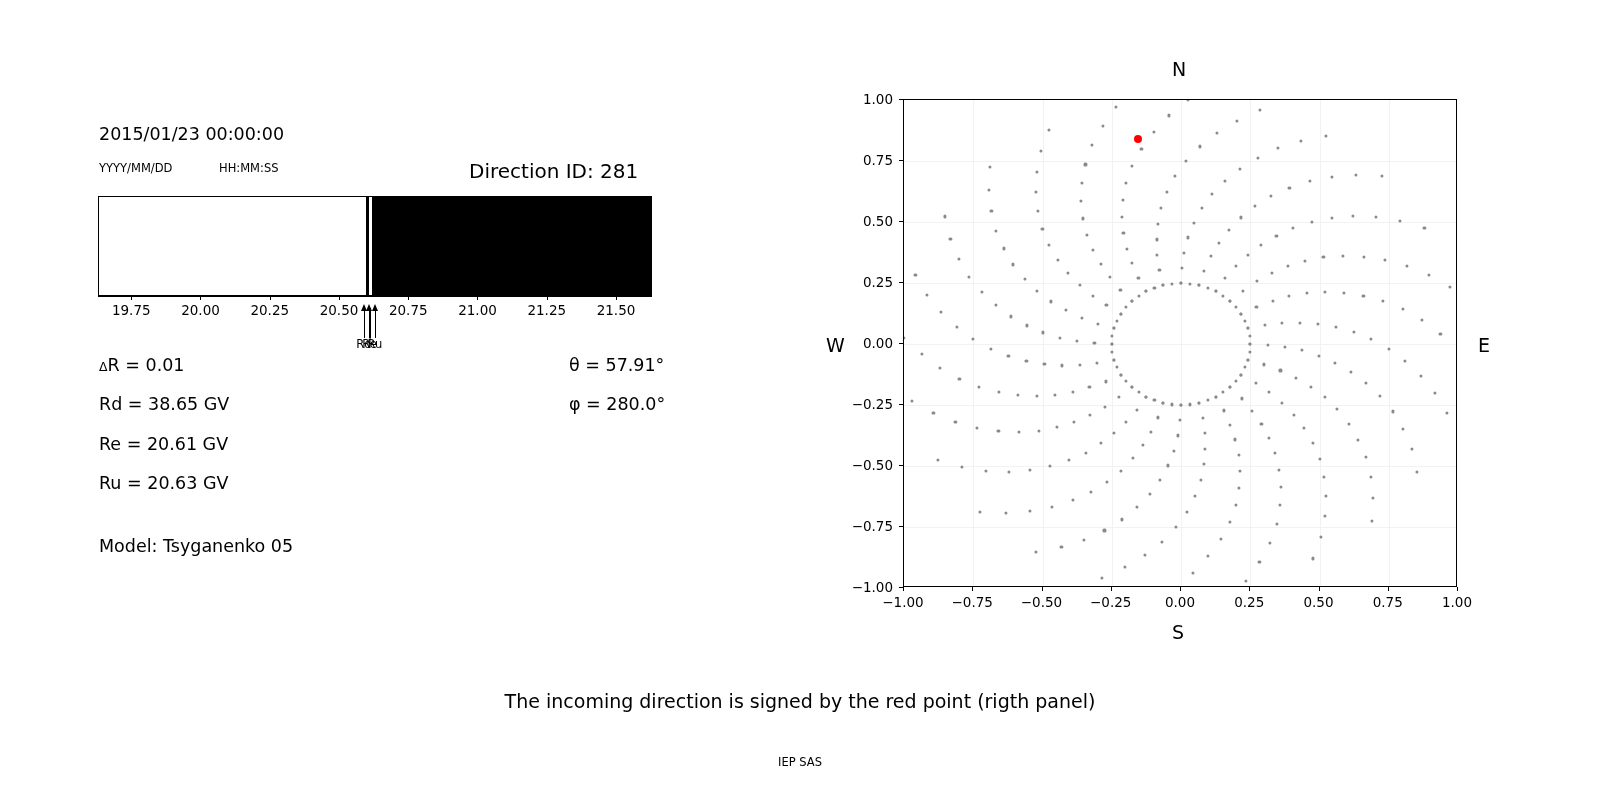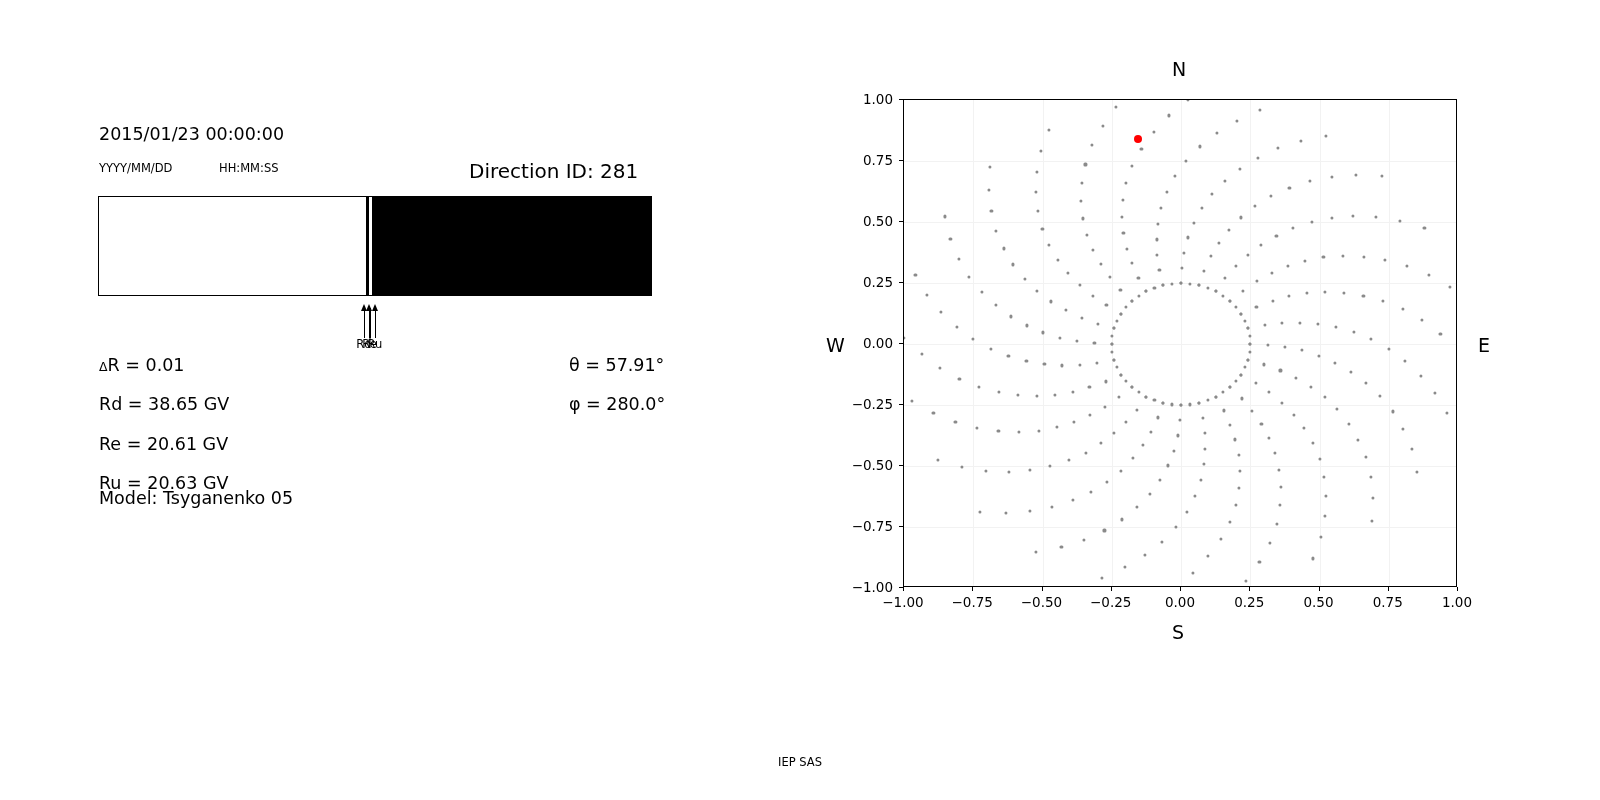--- a/index.html
+++ b/index.html
@@ -241,40 +241,59 @@
 
   <div id="direction-id">Direction ID: 281</div>
 
   <div id="spectrum-wrap">
     <div id="spectrum-frame">
         <div class="band" style="left: 267.028px; width: 2.77px;"></div>
         <div class="band" style="left: 273.399px; width: 280.601px;"></div>
       </div>
   </div>
 
+  <div id="spectrum-axis">
+    <div class="axisline"></div>
+  <div class="tick" style="left: 33.24px;"></div>
+      <div class="ticklabel" style="left: 33.24px;">19.75</div>
+      <div class="tick" style="left: 102.49px;"></div>
+      <div class="ticklabel" style="left: 102.49px;">20.00</div>
+      <div class="tick" style="left: 171.74px;"></div>
+      <div class="ticklabel" style="left: 171.74px;">20.25</div>
+      <div class="tick" style="left: 240.99px;"></div>
+      <div class="ticklabel" style="left: 240.99px;">20.50</div>
+      <div class="tick" style="left: 310.24px;"></div>
+      <div class="ticklabel" style="left: 310.24px;">20.75</div>
+      <div class="tick" style="left: 379.49px;"></div>
+      <div class="ticklabel" style="left: 379.49px;">21.00</div>
+      <div class="tick" style="left: 448.74px;"></div>
+      <div class="ticklabel" style="left: 448.74px;">21.25</div>
+      <div class="tick" style="left: 517.99px;"></div>
+      <div class="ticklabel" style="left: 517.99px;">21.50</div>
+    </div>
 
   <div id="spectrum-arrows">
       <div class="arrow-line" style="left: 265.92px;"></div>
       <div class="arrow-head" style="left: 265.92px;"></div>
       <div class="arrow-label" style="left: 265.92px;">Rd</div>
       <div class="arrow-line" style="left: 271.46px;"></div>
       <div class="arrow-head" style="left: 271.46px;"></div>
       <div class="arrow-label" style="left: 271.46px;">Re</div>
       <div class="arrow-line" style="left: 277px;"></div>
       <div class="arrow-head" style="left: 277px;"></div>
       <div class="arrow-label" style="left: 277px;">Ru</div>
     </div>
 
   <div class="param" style="left:99px; top:355px;">
     <span class="sub">Δ</span><span>R = 0.01</span>
   </div>
   <div class="param" style="left:99px; top:394px;">Rd = 38.65 GV</div>
   <div class="param" style="left:99px; top:434px;">Re = 20.61 GV</div>
   <div class="param" style="left:99px; top:473px;">Ru = 20.63 GV</div>
-  <div class="param" style="left:99px; top:488px;">Model: Tsyganenko 05</div>
+  <div class="param" style="left:99px; top:536px;">Model: Tsyganenko 05</div>
 
   <div class="param" style="left:569px; top:355px;">θ = 57.91°</div>
   <div class="param" style="left:569px; top:394px;">φ = 280.0°</div>
 </div>
 
 <div id="right-panel">
 
   <div class="compass" style="left:1172px; top:58px;">N</div>
   <div class="compass" style="left:1478px; top:334px;">E</div>
   <div class="compass" style="left:1172px; top:621px;">S</div>
@@ -691,15 +710,16 @@
       <div class="xtickmark" style="left: 1318.5px; top: 587px;"></div>
       <div class="xtick" style="left: 1318.5px; top: 594px;">0.50</div>
       <div class="xtickmark" style="left: 1387.75px; top: 587px;"></div>
       <div class="xtick" style="left: 1387.75px; top: 594px;">0.75</div>
       <div class="xtickmark" style="left: 1457px; top: 587px;"></div>
       <div class="xtick" style="left: 1457px; top: 594px;">1.00</div>
     </div>
 </div>
 
 <div id="caption">
+  <div>The incoming direction is signed by the red point (rigth panel)</div>
 </div>
 
 <div id="footer">IEP SAS</div>
 
 </body></html>

